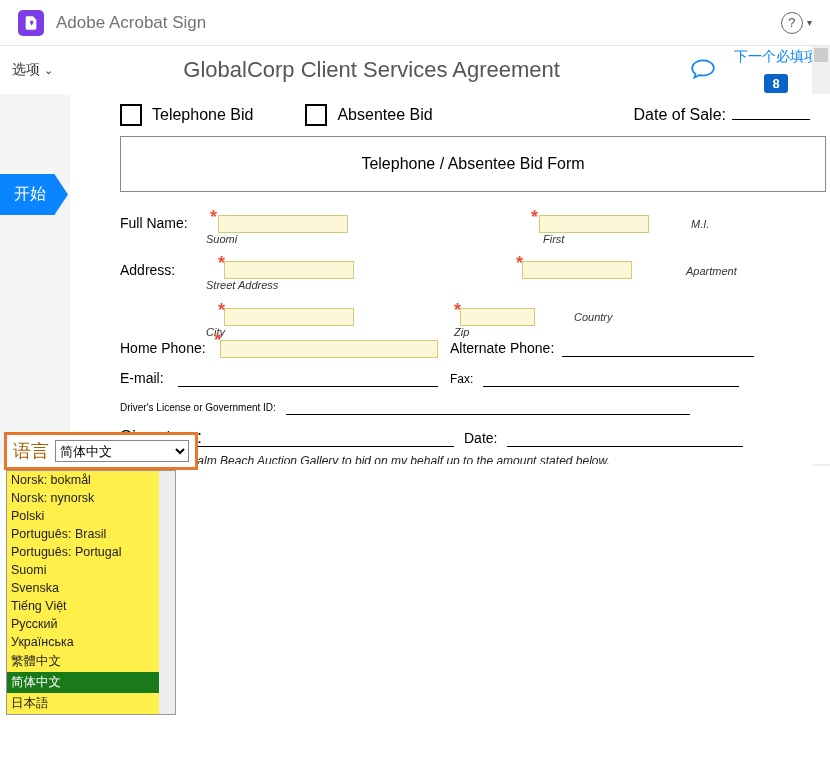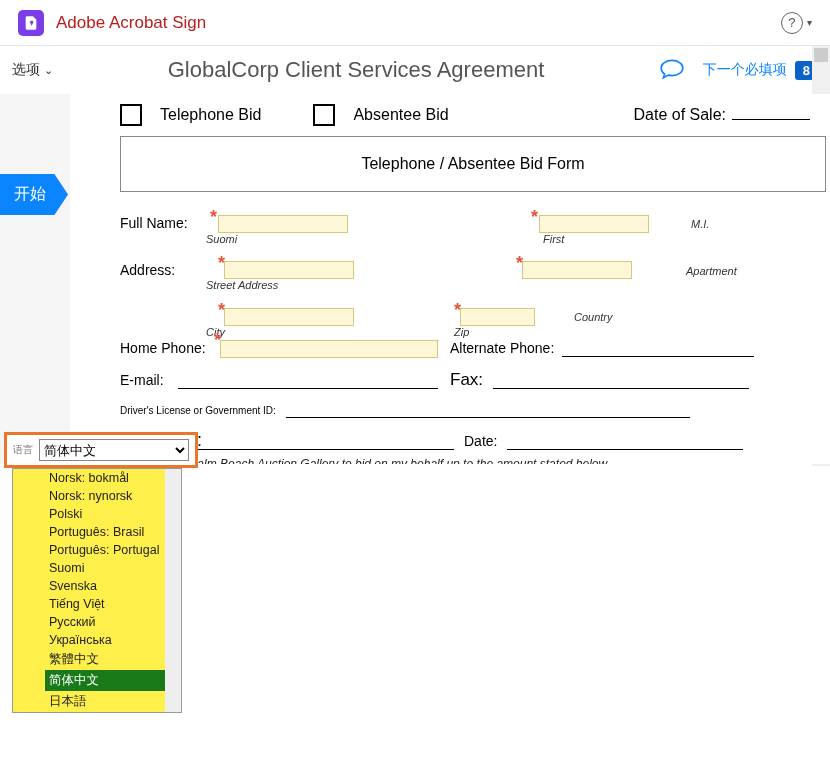--- a/index.html
+++ b/index.html
@@ -1,63 +1,63 @@
 <!DOCTYPE html>
 <html><head>
   <meta charset="utf-8">
   <style>
     * { box-sizing: border-box; margin: 0; padding: 0; }
     body { font-family: "Segoe UI", Arial, sans-serif; background: #fff; width: 830px; height: 757px; position: relative; overflow: hidden; }
     
     .header { display: flex; align-items: center; padding: 10px 18px; border-bottom: 1px solid #e5e5e5; background: #fff; height: 46px; }
     .logo { width: 26px; height: 26px; background: #7a3de6; border-radius: 5px; display: flex; align-items: center; justify-content: center; margin-right: 12px; }
     .logo svg { width: 16px; height: 16px; fill: #fff; }
-    .app-title { font-size: 17px; color: #b91c1c; font-weight: 400; }
+    .app-title { font-size: 17px; color: #737373; font-weight: 400; }
     .help-btn { margin-left: auto; display: flex; align-items: center; gap: 4px; color: #555; }
     .help-circle { width: 22px; height: 22px; border: 1.5px solid #666; border-radius: 50%; display: flex; align-items: center; justify-content: center; font-size: 13px; }
     .help-caret { font-size: 10px; }
     
     .toolbar { display: flex; align-items: center; padding: 8px 12px; height: 48px; }
     .options { display: flex; align-items: center; gap: 4px; font-size: 14px; color: #333; }
     .doc-title { flex: 1; text-align: center; font-size: 22px; color: #555; font-weight: 300; }
     .speech-icon svg { width: 26px; height: 22px; stroke: #0a84ff; fill: none; stroke-width: 1.5; }
-    .next-req { color: #0a84ff; font-size: 14px; margin-left: 18px; display: flex; align-items: center; gap: 8px; }
+    .next-req { color: #0a84ff; font-size: 14px; margin-left: 18px; display: flex; align-items: center; gap: 8px; flex-direction: column; }
     .badge { background: #0a63c9; color: #fff; padding: 2px 8px; border-radius: 3px; font-size: 13px; font-weight: 600; }
     
     .main { display: flex; height: 370px; }
     .sidebar { width: 70px; background: #f5f5f5; position: relative; }
     .start-btn { position: absolute; top: 80px; left: 0; background: #0a84ff; color: #fff; padding: 10px 14px; font-size: 16px; clip-path: polygon(0 0, 80% 0, 100% 50%, 80% 100%, 0 100%); width: 68px; }
     
     .doc-area { flex: 1; background: #fff; padding: 10px 0 0 50px; overflow: hidden; position: relative; }
     .scrollbar-right { position: absolute; right: 0; top: 46px; width: 18px; height: 420px; background: #f0f0f0; }
     .scrollbar-thumb { position: absolute; top: 2px; left: 2px; width: 14px; height: 14px; background: #ccc; }
     
     .checkboxes-row { display: flex; align-items: center; gap: 20px; margin-bottom: 10px; font-size: 16px; }
-    .check-group { display: flex; align-items: center; gap: 18px; }
+    .check-group { display: flex; align-items: center; gap: 10px; }
     .checkbox { width: 22px; height: 22px; border: 2px solid #000; }
     .sale-date { margin-left: auto; display: flex; align-items: baseline; gap: 6px; margin-right: 20px;}
     .sale-date-line { border-bottom: 1px solid #000; width: 78px; }
     
     .form-header { background: #fff; border: 1px solid #888; padding: 18px; text-align: center; font-size: 16px; margin: 0 4px 8px 0; }
     
     .form-row { display: flex; align-items: baseline; margin: 2px 0; font-size: 14px; position: relative; }
     .field-label { width: 86px; font-size: 14px; }
     .input-cell { display: flex; flex-direction: column; position: relative; }
     .yellow-input { background: #fdf7d8; border: 1px solid #d4c97a; height: 18px; }
     .underline-input { border: none; border-bottom: 1px solid #000; background: transparent; height: 16px; }
     .sublabel { font-size: 11px; font-style: italic; color: #333; }
     .req-mark { color: #e8533a; font-size: 18px; position: absolute; z-index: 2; font-weight: bold; }
     
     .auth-text { font-size: 12px; font-style: italic; color: #222; margin: 6px 0 0 10px; line-height: 1.3; }
     
     .lang-panel { position: absolute; top: 432px; left: 4px; width: 194px; }
     .lang-highlight { border: 3px solid #e8762c; padding: 4px 6px; display: flex; align-items: center; gap: 6px; background: #fff; }
-    .lang-label { font-size: 10px; color: #737373; text-align: right; }
+    .lang-label { font-size: 18px; color: #a16207; text-align: right; }
     .lang-select { flex: 1; height: 22px; font-size: 13px; border: 1px solid #888; background: #fff; }
-    .lang-dropdown { background: #ffef4a; border: 1px solid #999; width: 170px; margin-left: 8px; padding-left: 32px; }
+    .lang-dropdown { background: #ffef4a; border: 1px solid #999; width: 170px; margin-left: 2px; }
     .lang-item { padding: 2px 4px; font-size: 12.5px; color: #222; cursor: pointer; }
     .lang-item.selected { background: #1a7a1a; color: #fff; }
     .scrollbar-lang { position: absolute; right: 0; top: 0; width: 16px; height: 100%; background: #eee; }
   </style>
 </head>
 <body>
 
 <div class="header">
   <div class="logo">
     <svg viewBox="0 0 24 24">
@@ -169,21 +169,21 @@
       <div class="field-label" style="width:90px;">Home Phone:</div>
       <span class="req-mark" style="top:-10px;left:94px;">*</span>
       <input class="yellow-input" style="width: 218px; margin-left: 10px;">
       <span style="margin-left:12px;font-size:14px;">Alternate Phone:</span>
       <input class="underline-input" style="width: 192px; margin-left: 8px;">
     </div>
 
     <div class="form-row" style="margin-top:12px;">
       <div class="field-label" style="width:50px;">E-mail:</div>
       <input class="underline-input" style="width: 260px; margin-left: 8px;">
-      <span style="margin-left:12px;font-size:17px;">Fax:</span>
+      <span style="margin-left:12px;font-size:12px;">Fax:</span>
       <input class="underline-input" style="width: 256px; margin-left: 10px;">
     </div>
 
     <div class="form-row" style="margin-top:12px;">
       <span style="font-size:10px;">Driver's License or Government ID:</span>
       <input class="underline-input" style="width: 404px; margin-left: 10px;">
     </div>
 
     <div class="form-row" style="margin-top:12px;">
       <span style="font-size:18px;width:66px;">Signature:</span>

